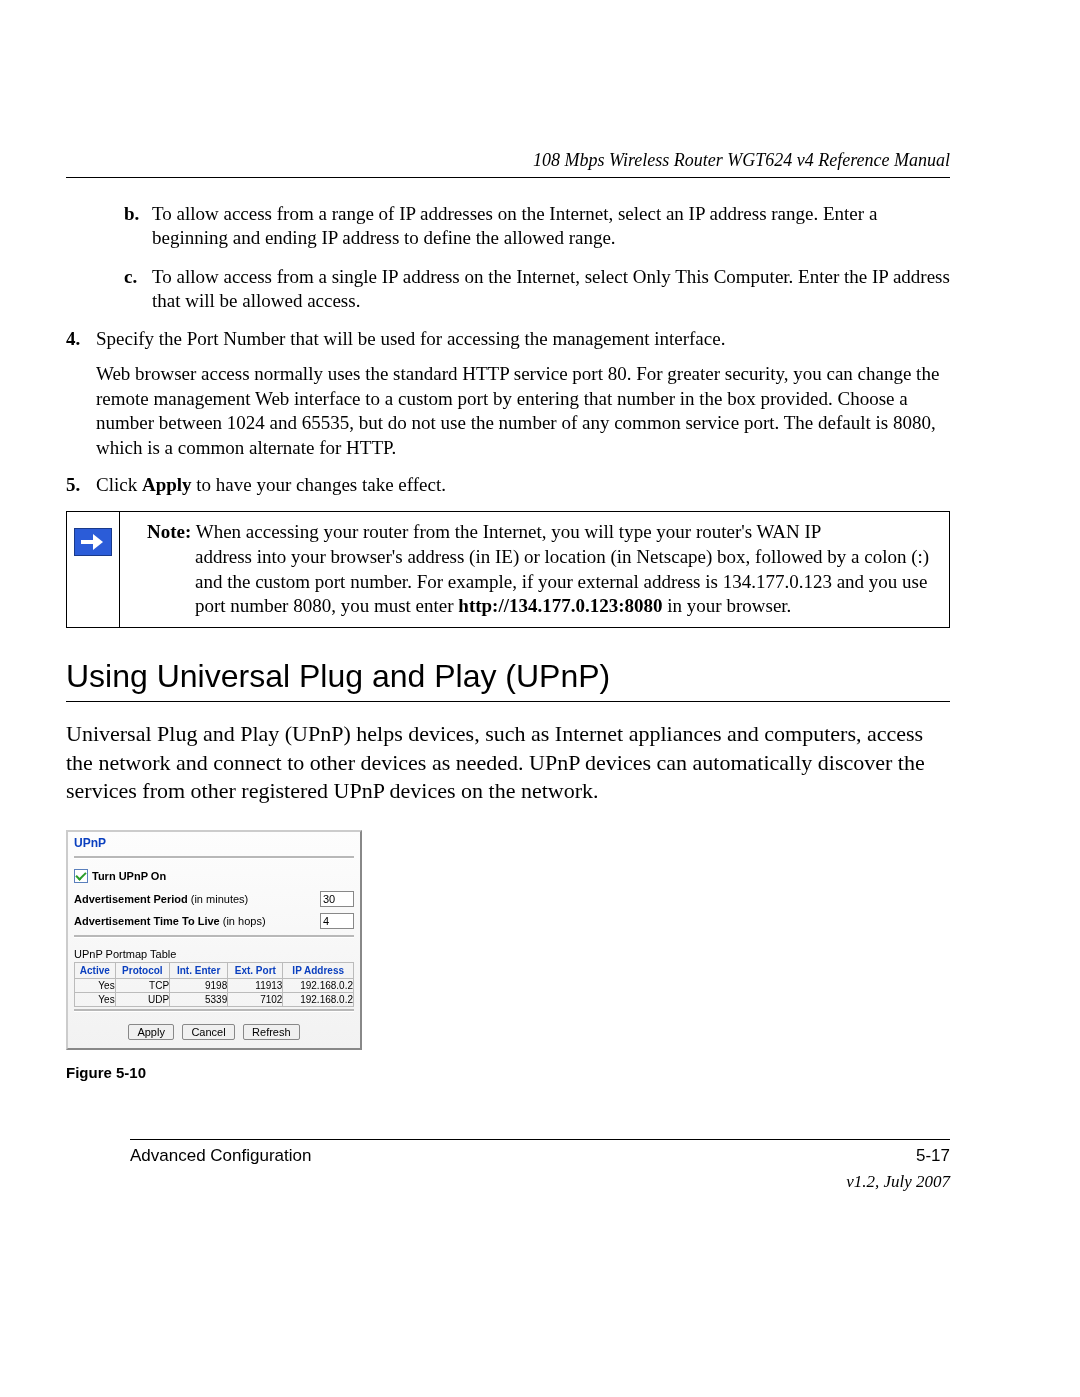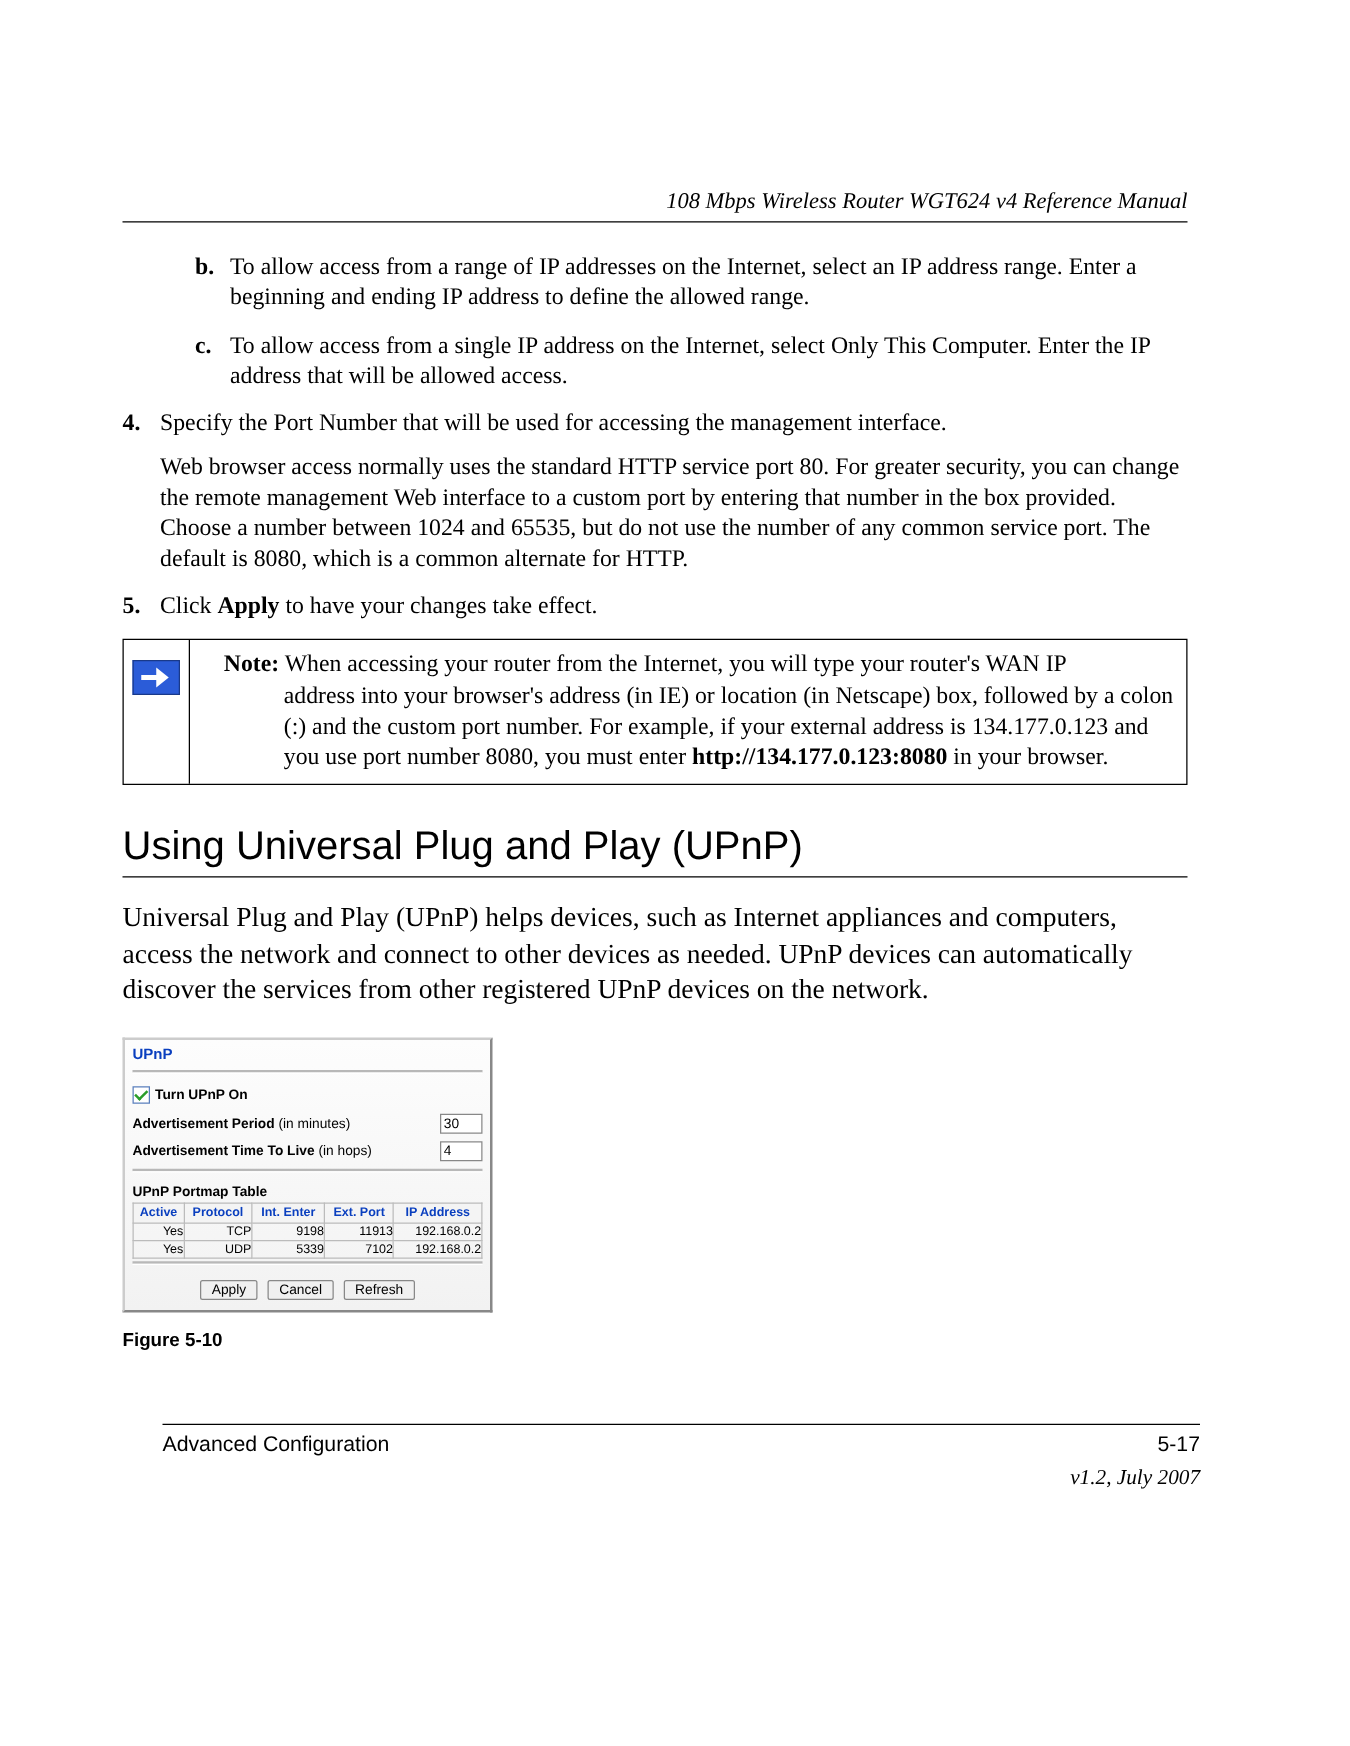--- a/index.html
+++ b/index.html
@@ -7,21 +7,21 @@
     padding: 0;
     background: #fff;
     font-family: "Times New Roman", Times, serif;
     color: #000;
   }
   .page {
     width: 1080px;
     height: 1282px;
     position: relative;
     box-sizing: border-box;
-    padding: 150px 130px 0 98px;
+    padding: 150px 130px 0 66px;
   }
   .header-title {
     font-style: italic;
     font-size: 18px;
     text-align: right;
     padding-bottom: 6px;
     border-bottom: 1px solid #000;
     margin-bottom: 24px;
   }
   .sub-list {
@@ -185,21 +185,21 @@
   .upnp-input {
     width: 28px;
     height: 14px;
     font-size: 11px;
     padding: 0 2px;
     border: 1px solid #888;
     background: #fff;
   }
   .upnp-subtitle {
     font-size: 11px;
-    font-weight: bold;
+    font-weight: normal;
     margin: 8px 0 2px 0;
   }
   .upnp-table {
     width: 100%;
     border-collapse: collapse;
     font-size: 10px;
   }
   .upnp-table th {
     color: #0a3fbf;
     border: 1px solid #bbb;
@@ -229,21 +229,21 @@
   .figure-caption {
     font-family: Arial, Helvetica, sans-serif;
     font-weight: bold;
     font-size: 15px;
     margin-top: 14px;
   }
 
   .footer {
     position: absolute;
     left: 130px;
-    right: 120px;
+    right: 130px;
     bottom: 90px;
   }
   .footer-hr {
     border: 0;
     border-top: 1px solid #000;
     margin: 0 0 6px 0;
   }
   .footer-row {
     display: flex;
     justify-content: space-between;

